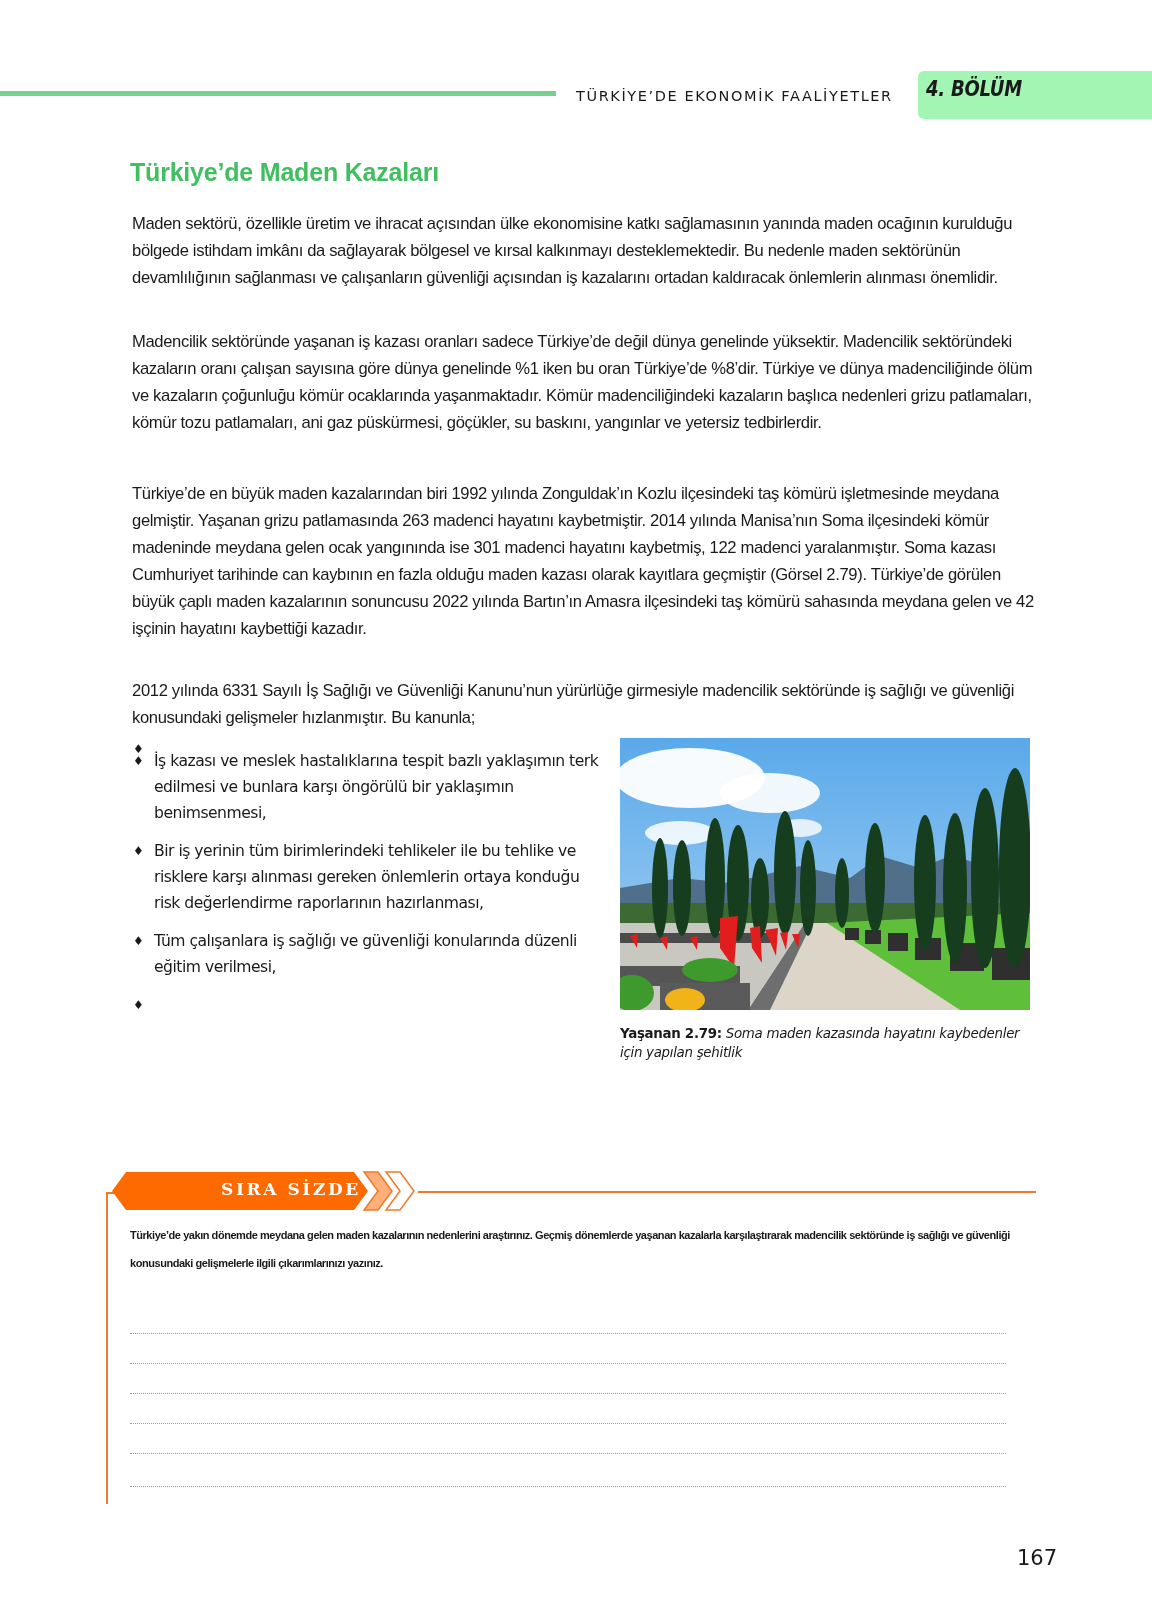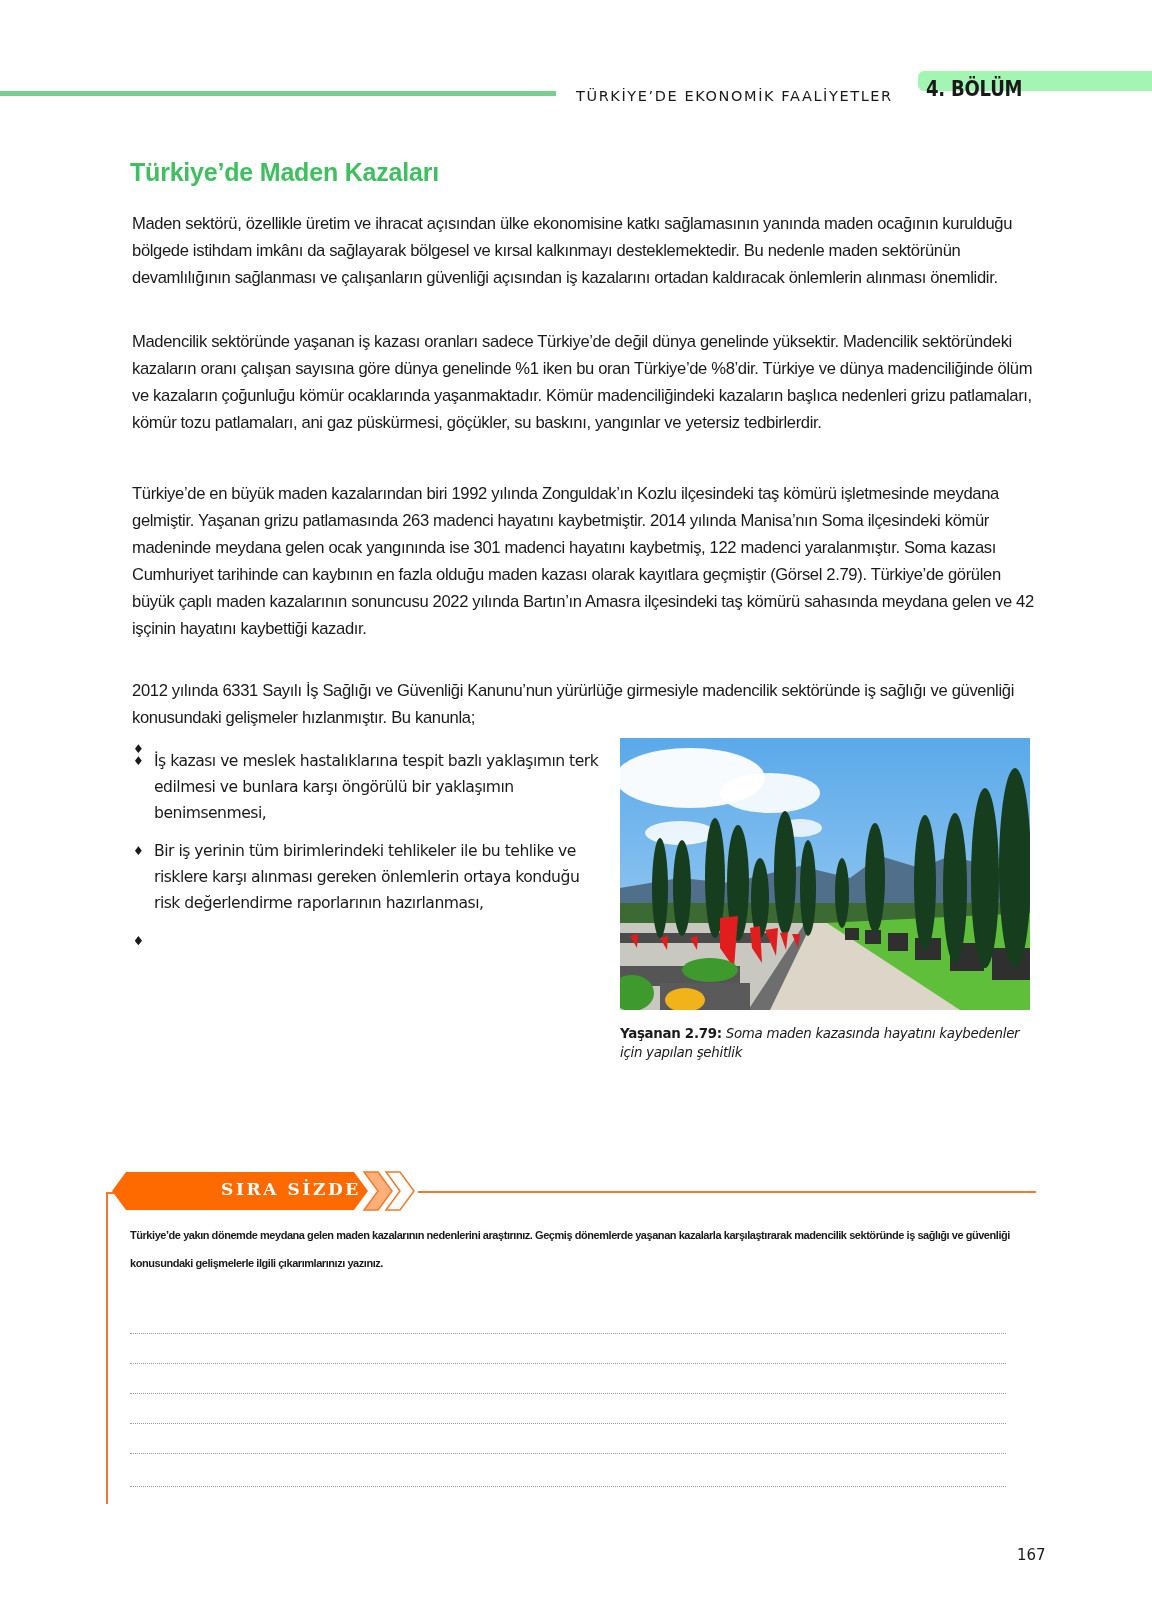--- a/index.html
+++ b/index.html
@@ -3,22 +3,22 @@
 <meta charset="utf-8">
 <style>
   html, body { margin:0; padding:0; background:#ffffff; }
   body { width:1152px; height:1624px; position:relative; overflow:hidden;
          font-family:"Liberation Sans", sans-serif; color:#1a1a1a; }
 
   
   .hdr-line { position:absolute; left:0; top:91px; width:556px; height:5px; background:#78d08f; }
   .hdr-title { position:absolute; left:576px; top:88px; font-size:14.5px; letter-spacing:1.6px;
                color:#1a1a1a; font-family:"DejaVu Sans", sans-serif; }
-  .hdr-badge { position:absolute; left:918px; top:71px; width:234px; height:20px; background:#a3f5b4;
-               border-radius:6px 0 0 6px; }
+  .hdr-badge { position:absolute; left:918px; top:71px; width:234px; height:48px; background:#a3f5b4;
+               border-radius:6px 0 0 6px;font-style:italic; }
   .hdr-badge span { position:absolute; left:8px; top:5px; font-size:22px; font-weight:bold;
                     font-family:"DejaVu Sans", sans-serif; color:#1a1a1a; letter-spacing:-0.3px;
                     transform:scaleX(0.82); transform-origin:left center; display:inline-block; }
 
   
   .sec-title { position:absolute; left:118px; top:146px; font-size:25px; font-weight:bold;
                color:#3fbf5f; font-family:"Liberation Sans", sans-serif; letter-spacing:-0.2px; }
 
   
   .para { position:absolute; left:118px; width:910px; font-size:16.6px; line-height:27px;
@@ -51,21 +51,21 @@
   .sz-vline { position:absolute; left:106px; top:1192px; width:2px; height:312px; background:#f07a2a; }
   .sz-hline-left { position:absolute; left:106px; top:1192px; width:14px; height:2px; background:#f07a2a; }
   .sz-hline-right { position:absolute; left:418px; top:1191px; width:618px; height:2px; background:#f07a2a; }
   .sz-banner { position:absolute; left:110px; top:1170px; width:320px; height:42px; }
   .sz-label { position:absolute; left:185px; top:1179px; font-size:17px; font-weight:bold; color:#ffffff;
               letter-spacing:2.6px; font-family:"DejaVu Serif", serif;margin-left:36px; }
   .sz-question { position:absolute; left:130px; top:1221px; width:900px; font-size:11px; line-height:28px;
                  font-weight:bold; color:#1a1a1a; letter-spacing:-0.45px; margin:0; }
   .answer-line { position:absolute; left:130px; width:876px; height:0; border-top:1px dotted #9a9a9a; }
 
-  .page-num { position:absolute; left:1017px; top:1546px; font-size:15px; color:#1a1a1a;
+  .page-num { position:absolute; left:1017px; top:1546px; font-size:21px; color:#1a1a1a;
               font-family:"DejaVu Sans", sans-serif;text-align:right; }
 </style>
 </head>
 <body>
 
 <div class="hdr-line"></div>
 <div class="hdr-title">TÜRKİYE’DE EKONOMİK FAALİYETLER</div>
 <div class="hdr-badge">
   <span>4. BÖLÜM</span>
 </div>
@@ -74,21 +74,21 @@
 
 <p class="para" id="p1">Maden sektörü, özellikle üretim ve ihracat açısından ülke ekonomisine katkı sağlamasının yanında maden ocağının kurulduğu bölgede istihdam imkânı da sağlayarak bölgesel ve kırsal kalkınmayı desteklemektedir. Bu nedenle maden sektörünün devamlılığının sağlanması ve çalışanların güvenliği açısından iş kazalarını ortadan kaldıracak önlemlerin alınması önemlidir.</p>
 <p class="para" id="p2">Madencilik sektöründe yaşanan iş kazası oranları sadece Türkiye’de değil dünya genelinde yüksektir. Madencilik sektöründeki kazaların oranı çalışan sayısına göre dünya genelinde %1 iken bu oran Türkiye’de %8’dir. Türkiye ve dünya madenciliğinde ölüm ve kazaların çoğunluğu kömür ocaklarında yaşanmaktadır. Kömür madenciliğindeki kazaların başlıca nedenleri grizu patlamaları, kömür tozu patlamaları, ani gaz püskürmesi, göçükler, su baskını, yangınlar ve yetersiz tedbirlerdir.</p>
 <p class="para" id="p3">Türkiye’de en büyük maden kazalarından biri 1992 yılında Zonguldak’ın Kozlu ilçesindeki taş kömürü işletmesinde meydana gelmiştir. Yaşanan grizu patlamasında 263 madenci hayatını kaybetmiştir. 2014 yılında Manisa’nın Soma ilçesindeki kömür madeninde meydana gelen ocak yangınında ise 301 madenci hayatını kaybetmiş, 122 madenci yaralanmıştır. Soma kazası Cumhuriyet tarihinde can kaybının en fazla olduğu maden kazası olarak kayıtlara geçmiştir (Görsel 2.79). Türkiye’de görülen büyük çaplı maden kazalarının sonuncusu 2022 yılında Bartın’ın Amasra ilçesindeki taş kömürü sahasında meydana gelen ve 42 işçinin hayatını kaybettiği kazadır.</p>
 <p class="para" id="p4">2012 yılında 6331 Sayılı İş Sağlığı ve Güvenliği Kanunu’nun yürürlüğe girmesiyle madencilik sektöründe iş sağlığı ve güvenliği konusundaki gelişmeler hızlanmıştır. Bu kanunla;</p>
 
 <ul class="bullets">
   <li class="b1"><span class="dia">♦</span></li>
   <li class="b2"><span class="dia">♦</span><span>İş kazası ve meslek hastalıklarına tespit bazlı yaklaşımın terk edilmesi ve bunlara karşı öngörülü bir yaklaşımın benimsenmesi,</span></li>
   <li class="b3"><span class="dia">♦</span><span>Bir iş yerinin tüm birimlerindeki tehlikeler ile bu tehlike ve risklere karşı alınması gereken önlemlerin ortaya konduğu risk değerlendirme raporlarının hazırlanması,</span></li>
-  <li class="b4"><span class="dia">♦</span></li>
+  <li class="b4"><span class="dia">♦</span><span>Tüm çalışanlara iş sağlığı ve güvenliği konularında düzenli eğitim verilmesi,</span></li>
   <li class="b5"><span class="dia">♦</span></li>
 </ul>
 
 <div class="figure">
   <svg width="410" height="272" viewBox="0 0 410 272" xmlns="http://www.w3.org/2000/svg">
     <defs>
       <linearGradient id="sky" x1="0" y1="0" x2="0" y2="1">
         <stop offset="0" stop-color="#5aa9ea"></stop>
         <stop offset="1" stop-color="#a9d3f3"></stop>
       </linearGradient>

